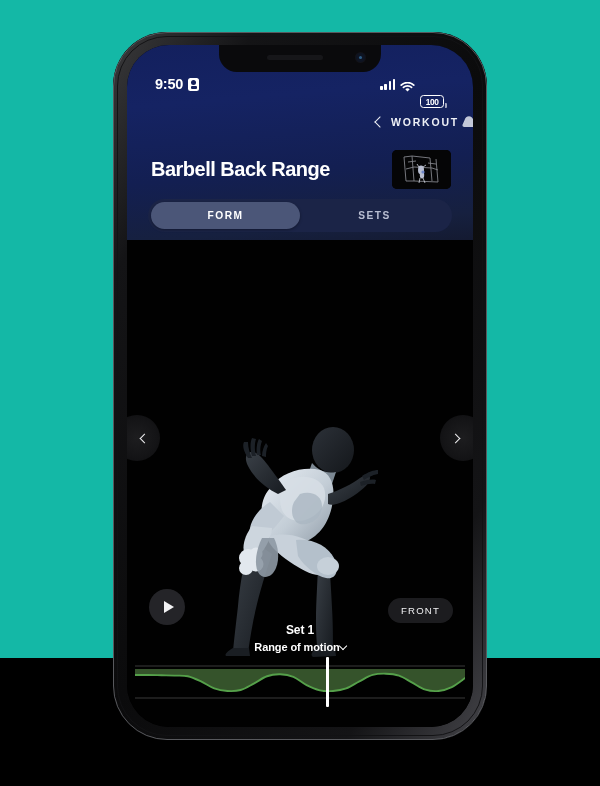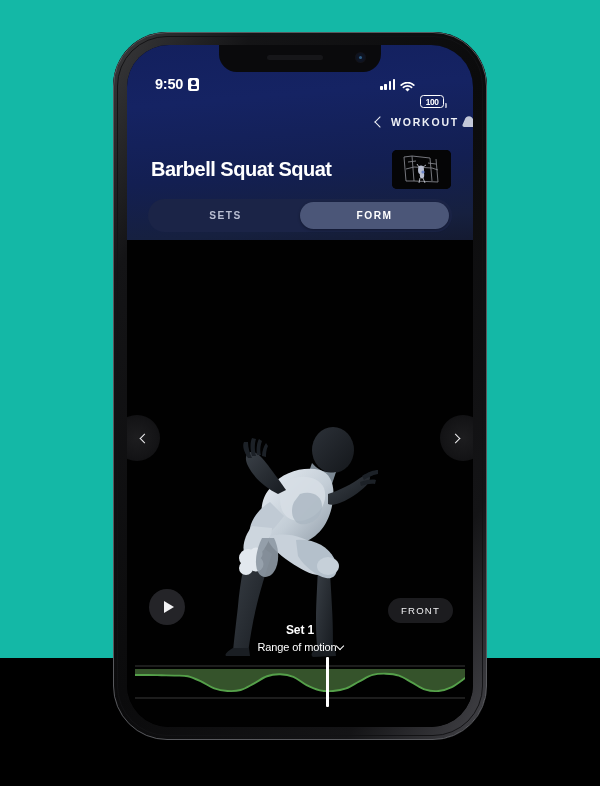--- a/index.html
+++ b/index.html
@@ -394,21 +394,21 @@
   }
   .set-title {
     font-size: 12px;
     font-weight: bold;
     color: #ffffff;
     letter-spacing: -0.1px;
   }
   .metric-row {
     margin-top: 3px;
     font-size: 11px;
-    font-weight: normal;
+    font-weight: bold;
     color: #ffffff;
     display: inline-flex;
     align-items: center;
     cursor: pointer;
     letter-spacing: -0.1px;
   }
   .metric-chev {
     width: 6px; height: 6px;
     border-left: 1.4px solid #ffffff;
     border-bottom: 1.4px solid #ffffff;
@@ -488,21 +488,21 @@
         <span class="back-label">WORKOUT</span>
       </div>
       <div class="cloud-icon">
         <svg width="20" height="18" viewBox="0 0 20 18">
           <path d="M10 3.2 C12.2 3.2 13.9 4.9 14.4 7.1 L16.4 11.6 C16.9 12.8 16.1 14 14.8 14 L5.2 14 C3.9 14 3.1 12.8 3.6 11.6 L5.6 7.1 C6.1 4.9 7.8 3.2 10 3.2 Z" fill="#c3c8d8"></path>
         </svg>
       </div>
     </div>
 
     <div class="titlerow">
-      <div class="exercise-title">Barbell Squat Squat</div>
+      <div class="exercise-title">Barbell Back Range</div>
       <div class="thumb">
         <svg width="59" height="39" viewBox="0 0 59 39">
           <rect width="59" height="39" fill="#050506"></rect>
           <g stroke="#8d8f96" stroke-width="0.9" fill="none" opacity="0.92">
             <path d="M12 7 L14 31"></path>
             <path d="M20 6 L22 31"></path>
             <path d="M44 9 L46 32"></path>
             <path d="M38 8 L40 31"></path>
             <path d="M12 7 L20 6"></path>
             <path d="M14 31 L22 31"></path>
@@ -523,22 +523,22 @@
             <path d="M27 17 L25 14"></path>
             <path d="M31 17 L34 15"></path>
             <path d="M28 28 L27 33"></path>
             <path d="M31 28 L33 33"></path>
           </g>
         </svg>
       </div>
     </div>
 
     <div class="tabs">
+      <div class="tab active">FORM</div>
       <div class="tab">SETS</div>
-      <div class="tab active">FORM</div>
     </div>
 
     <div class="viewer">
 
       <div class="model-wrap">
         <svg width="200" height="250" viewBox="0 0 200 250">
           <defs>
             <linearGradient id="bodyG" x1="0" y1="0" x2="1" y2="1">
               <stop offset="0%" stop-color="#e9eef4"></stop>
               <stop offset="55%" stop-color="#c3cdd6"></stop>

